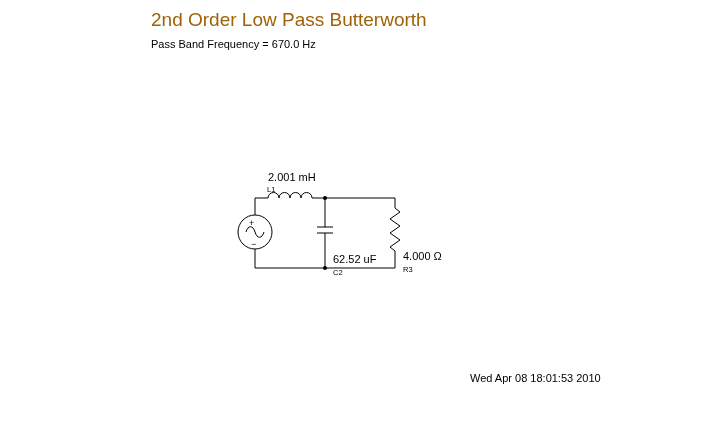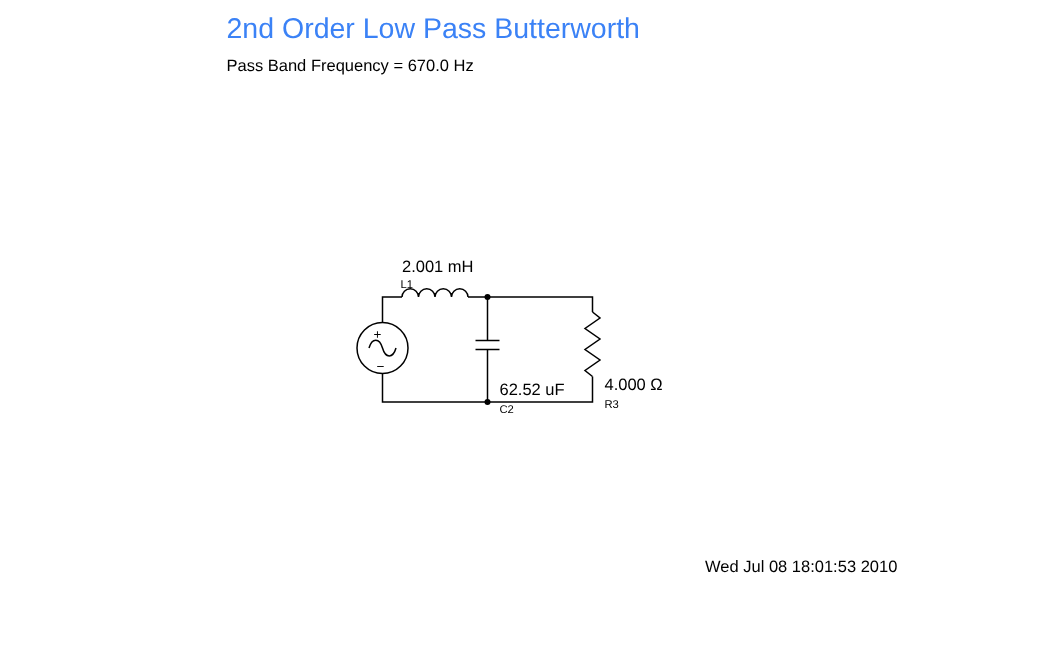--- a/index.html
+++ b/index.html
@@ -13,21 +13,21 @@
     width: 701px;
     height: 432px;
     background: #ffffff;
     overflow: hidden;
   }
   .title {
     position: absolute;
     left: 151px;
     top: 9px;
     font-size: 19px;
-    color: #3b82f6;
+    color: #a16207;
     white-space: nowrap;
   }
   .subtitle {
     position: absolute;
     left: 151px;
     top: 38px;
     font-size: 11px;
     color: #000000;
     white-space: nowrap;
   }
@@ -95,15 +95,15 @@
     <text class="comp-value" x="268" y="181">2.001 mH</text>
     <text class="comp-ref" x="267" y="192">L1</text>
 
     <text class="comp-value" x="333" y="263">62.52 uF</text>
     <text class="comp-ref" x="333" y="275">C2</text>
 
     <text class="comp-value" x="403" y="260">4.000 Ω</text>
     <text class="comp-ref" x="403" y="272">R3</text>
   </svg>
 
-  <div class="timestamp">Wed Jul 08 18:01:53 2010</div>
+  <div class="timestamp">Wed Apr 08 18:01:53 2010</div>
 
 </div>
 
 </body></html>

